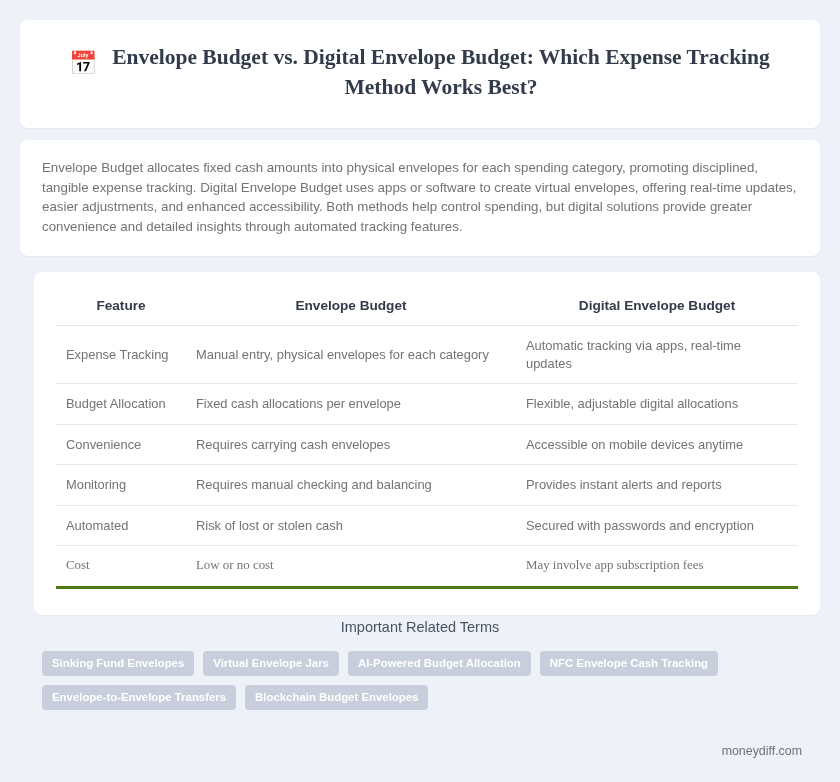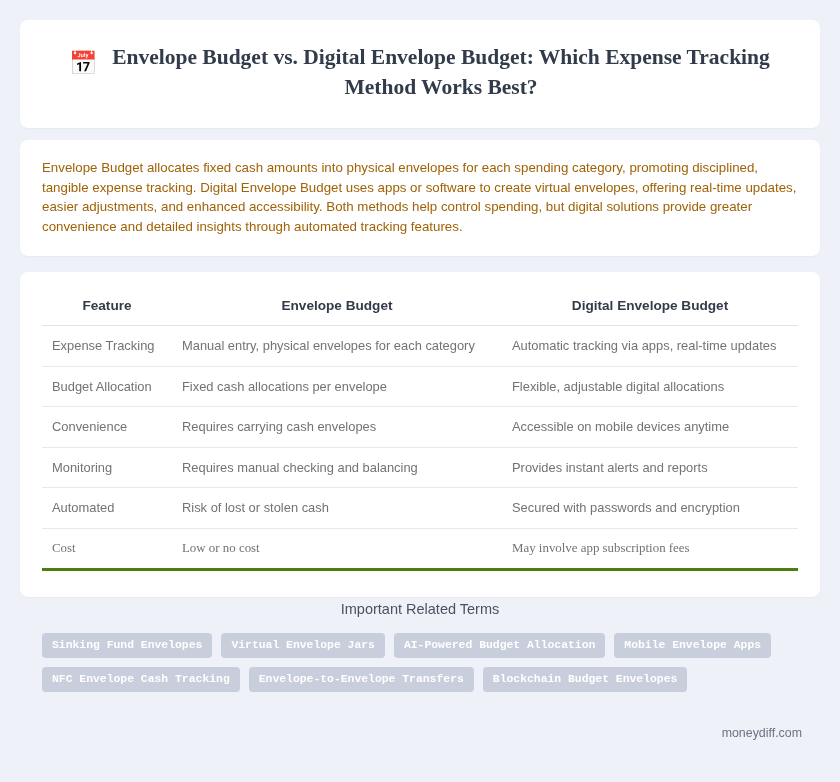--- a/index.html
+++ b/index.html
@@ -52,30 +52,31 @@
   .summary-card {
     margin-top: 12px;
     background: #ffffff;
     border-radius: 8px;
     padding: 18px 22px 20px 22px;
     box-shadow: 0 1px 2px rgba(16,24,40,0.04);
   }
   .summary-text {
     font-size: 13.3px;
     line-height: 19.6px;
-    color: #a16207;
+    color: #737373;
   }
 
   
   .table-card {
     margin-top: 16px;
     background: #ffffff;
     border-radius: 8px;
     padding: 22px 22px 26px 22px;
     box-shadow: 0 1px 2px rgba(16,24,40,0.04);
+    margin-left: 14px;
   }
   table.cmp {
     width: 100%;
     border-collapse: collapse;
     table-layout: fixed;
   }
   table.cmp th {
     font-size: 13.6px;
     font-weight: bold;
     color: #333b49;
@@ -106,21 +107,20 @@
     font-size: 14.5px;
     color: #4a5260;
     margin-bottom: 16px;
   }
   .terms-list {
     display: flex;
     flex-wrap: wrap;
     gap: 9px;
     justify-content: flex-start;
     padding: 0 12px;
-    font-family: Liberation Mono, monospace;
   }
   .term-chip {
     background: #c8cedb;
     color: #ffffff;
     font-size: 11.4px;
     font-weight: bold;
     border-radius: 4px;
     padding: 6px 10px 7px 10px;
     white-space: nowrap;
   }
@@ -196,21 +196,20 @@
       </tbody>
     </table>
   </div>
 
   <div class="terms-section">
     <div class="terms-title">Important Related Terms</div>
     <div class="terms-list">
       <span class="term-chip">Sinking Fund Envelopes</span>
       <span class="term-chip">Virtual Envelope Jars</span>
       <span class="term-chip">AI-Powered Budget Allocation</span>
-      <span class="term-chip">Mobile Envelope Apps</span>
       <span class="term-chip">NFC Envelope Cash Tracking</span>
       <span class="term-chip">Envelope-to-Envelope Transfers</span>
       <span class="term-chip">Blockchain Budget Envelopes</span>
     </div>
   </div>
 
   <div class="footer">
     <div class="footer-text">moneydiff.com</div>
   </div>
 

